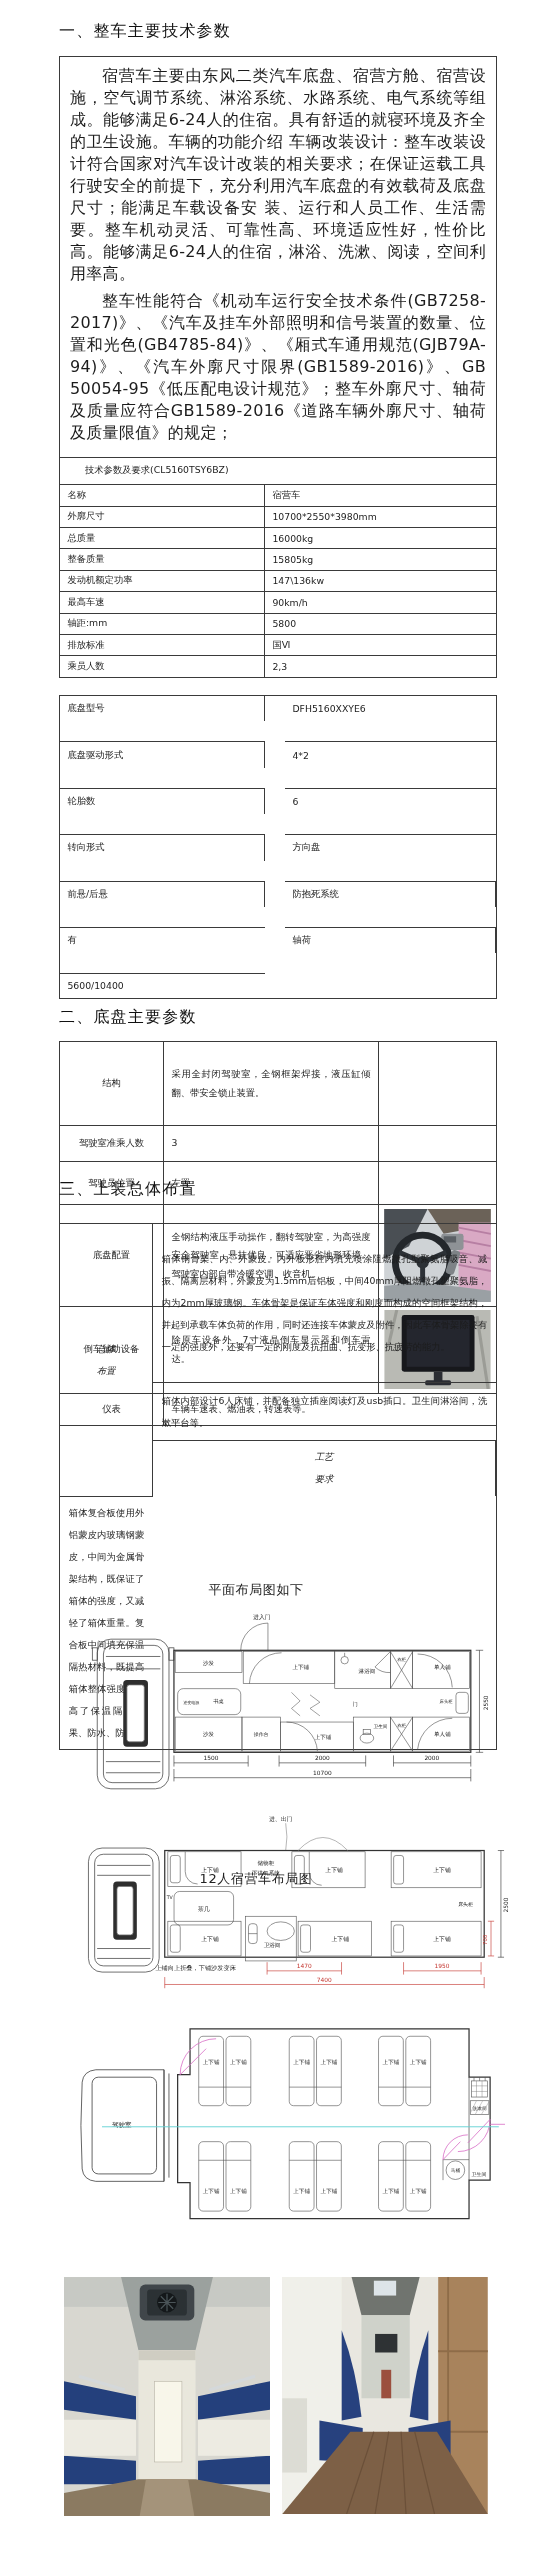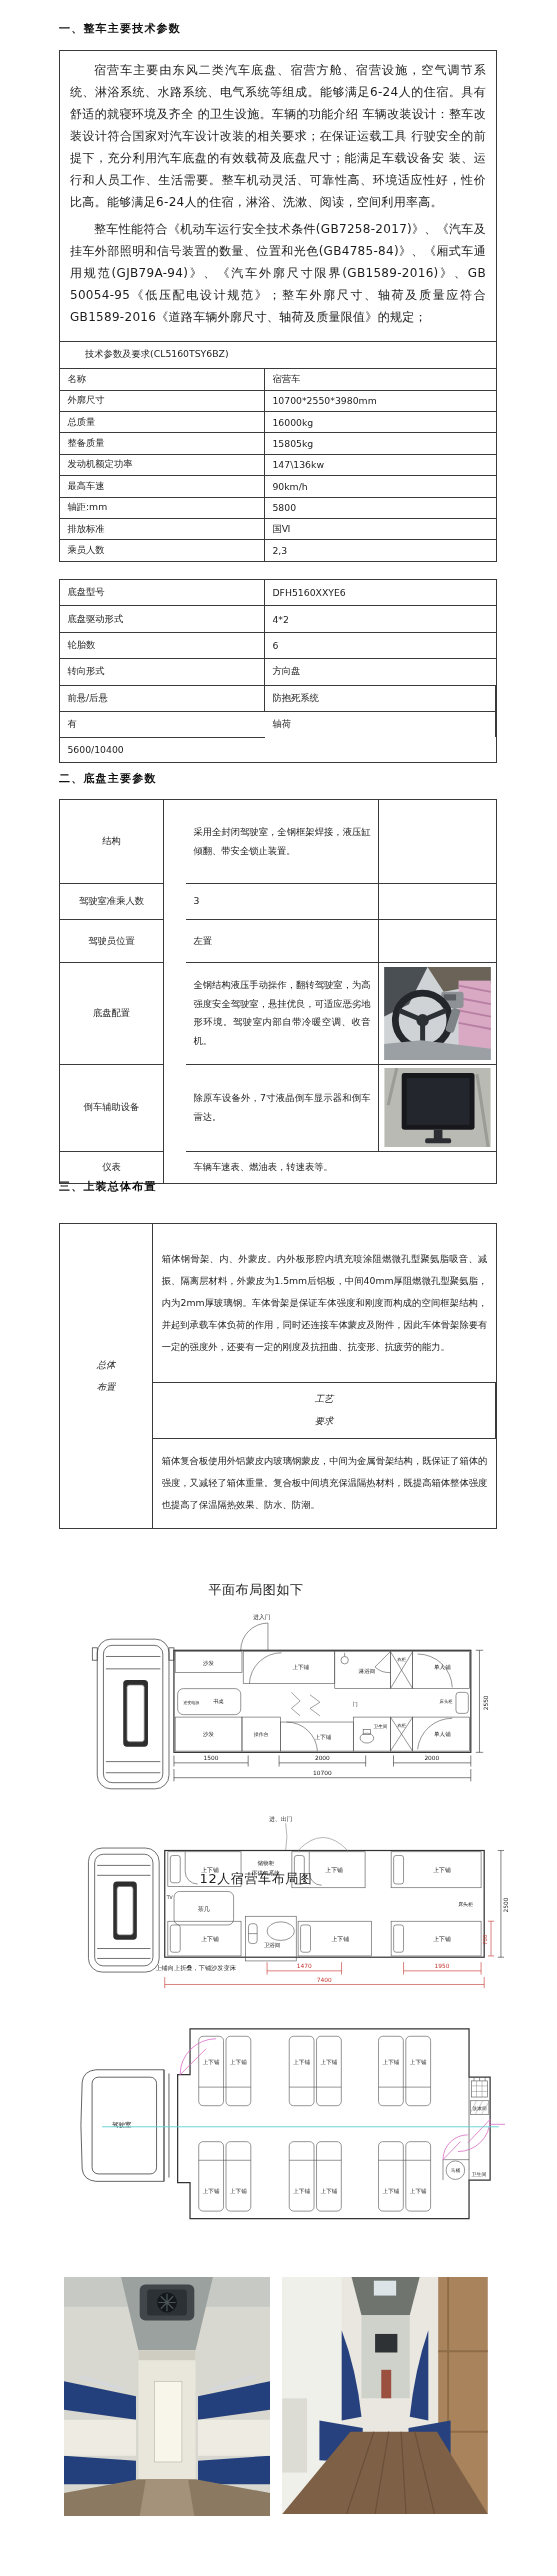--- a/index.html
+++ b/index.html
@@ -1,39 +1,39 @@
 <!DOCTYPE html>
 <html style="font-size:10px"><head>
 <meta charset="utf-8">
 <style>
   html,body{margin:0;padding:0;background:#ffffff;}
   .page{position:relative;width:558px;height:2576px;background:#fff;
         font-family:"DejaVu Sans","Liberation Sans",sans-serif;color:#1c1c1c;overflow:hidden;}
   
-  .h-sec{position:relative;font-size:11px;font-weight:bold;letter-spacing:1.2px;color:#111;}
+  .h-sec{position:relative;font-size:16px;font-weight:normal;letter-spacing:1.2px;color:#111;}
   #h1{margin:21px 0 0 59px;}
   #h2{margin:8px 0 0 59px;}
   #h3{position:absolute;top:1179px;left:59px;}
   
   .box1{margin:13.6px 0 0 59px;width:416px;border:1.2px solid #3a3a3a;padding:3.7px 10px 7.4px 10px;}
-  .box1 p{font-size:12px;line-height:22px;text-indent:2em;text-align:justify;margin:5px 0;letter-spacing:0.3px;}
+  .box1 p{font-size:16px;line-height:22px;text-indent:2em;text-align:justify;margin:5px 0;letter-spacing:0.3px;}
   .labelrow{margin:0 0 0 59px;width:411px;border:1.2px solid #3a3a3a;border-top:none;
             padding:6.2px 0 7.4px 25px;font-size:9.3px;}
   
   .ptable{margin-left:59px;width:436px;border:1.2px solid #3a3a3a;border-top:none;display:grid;grid-template-columns:205px 1fr;}
-  .ptable.standalone{border-top:1.2px solid #3a3a3a;margin-top:17.4px;}
+  .ptable.standalone{border-top:1.2px solid #3a3a3a;margin-top:17.4px;gap:20px;}
   .ptable .c{padding:3.7px 7.4px;font-size:9.3px;border-top:0.6px solid #3a3a3a;display:flex;align-items:center;}
   .ptable .k{border-right:0.6px solid #3a3a3a;}
   .ptable .r0{border-top:none;}
   .ptable.tall .c{padding:6.2px 7.4px;}
   
   .ctable{margin:13.6px 0 0 59px;width:436px;border:1.2px solid #3a3a3a;display:grid;grid-template-columns:104px 215px 117px;}
   .ctable .c{border-top:0.6px solid #3a3a3a;font-size:9.3px;display:flex;align-items:center;padding:5px 7.4px;}
   .ctable .lab{justify-content:center;text-align:center;border-right:0.6px solid #3a3a3a;}
-  .ctable .val{border-right:0.6px solid #3a3a3a;line-height:18.6px;text-align:justify;margin-left:22px;}
+  .ctable .val{border-right:0.6px solid #3a3a3a;line-height:18.6px;text-align:justify;}
   .ctable .img{padding:3.7px;justify-content:center;}
   .ctable .r0{border-top:none;}
   .ctable .span2{grid-column:2/4;}
   
   .dtable{position:absolute;top:1223px;left:59px;width:436px;border:1.2px solid #3a3a3a;display:grid;grid-template-columns:93px 1fr;}
   .dtable .c{border-top:0.6px solid #3a3a3a;font-size:9.3px;padding:5px 8.7px;line-height:22px;display:flex;align-items:center;}
   .dtable .lab{justify-content:center;border-right:0.6px solid #3a3a3a;font-style:italic;}
   .dtable .lab span{display:inline-block;width:2.2em;line-height:2.4;text-align:center;}
   .dtable .r0{border-top:none;}
   .dtable .val{text-align:justify;}
@@ -144,20 +144,21 @@
     <div class="c val span2" style="border-right:none">车辆车速表、燃油表，转速表等。</div>
   </div>
 
   <div class="h-sec" id="h3">三、上装总体布置</div>
 
   <div class="dtable">
     <div class="c lab r0" style="grid-row:1/4;border-top:none">
         <span>总体布置</span>
       </div>
     <div class="c val r0" style="min-height:148px">箱体钢骨架、内、外蒙皮。内外板形腔内填充喷涂阻燃微孔型聚氨脂吸音、减振、隔离层材料，外蒙皮为1.5mm后铝板，中间40mm厚阻燃微孔型聚氨脂，内为2mm厚玻璃钢。车体骨架是保证车体强度和刚度而构成的空间框架结构，并起到承载车体负荷的作用，同时还连接车体蒙皮及附件，因此车体骨架除要有一定的强度外，还要有一定的刚度及抗扭曲、抗变形、抗疲劳的能力。</div>
+    <div class="c val" style="min-height:47px">箱体内部设计6人床铺，并配备独立插座阅读灯及usb插口。卫生间淋浴间，洗漱平台等。</div>
     <div class="c lab">
         <span>工艺要求</span>
       </div>
     <div class="c val" style="min-height:79px">箱体复合板使用外铝蒙皮内玻璃钢蒙皮，中间为金属骨架结构，既保证了箱体的强度，又减轻了箱体重量。复合板中间填充保温隔热材料，既提高箱体整体强度也提高了保温隔热效果、防水、防潮。</div>
   </div>
 
   <div class="figcap" style="top:1581px">平面布局图如下</div>
 
   <svg class="fig" style="top:1607px;left:87px" width="412" height="201" viewBox="0 0 665 325">
     <g stroke="#3f3f3f" fill="none" stroke-width="1.2">

